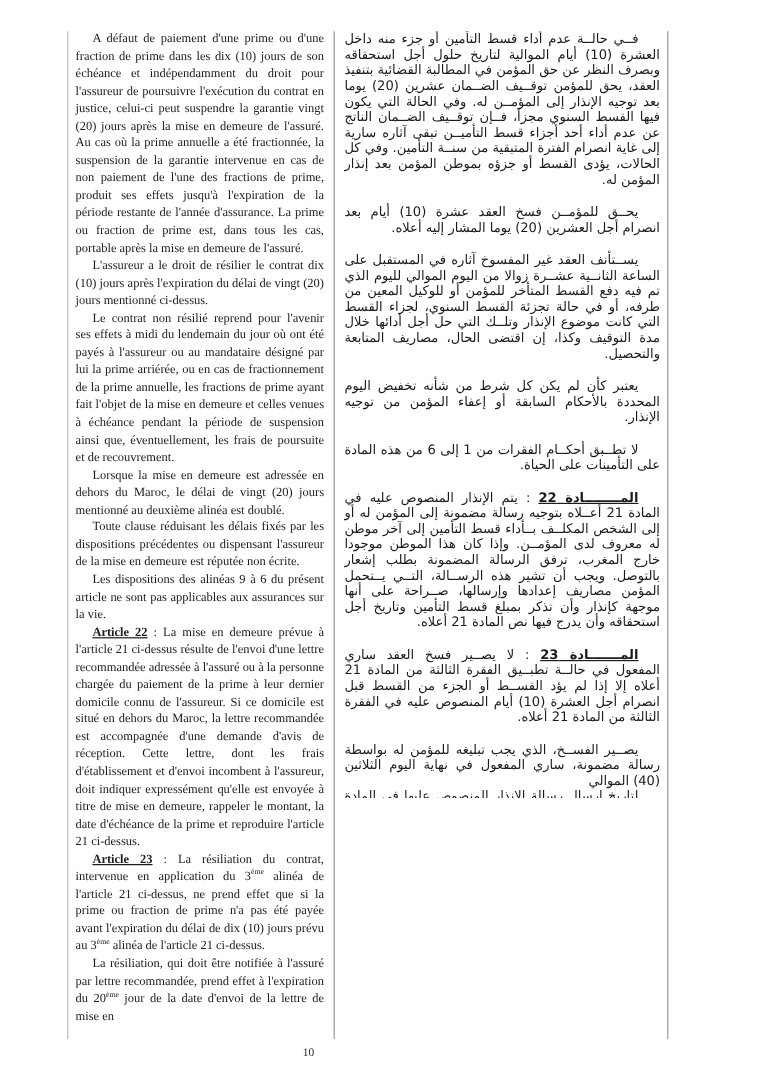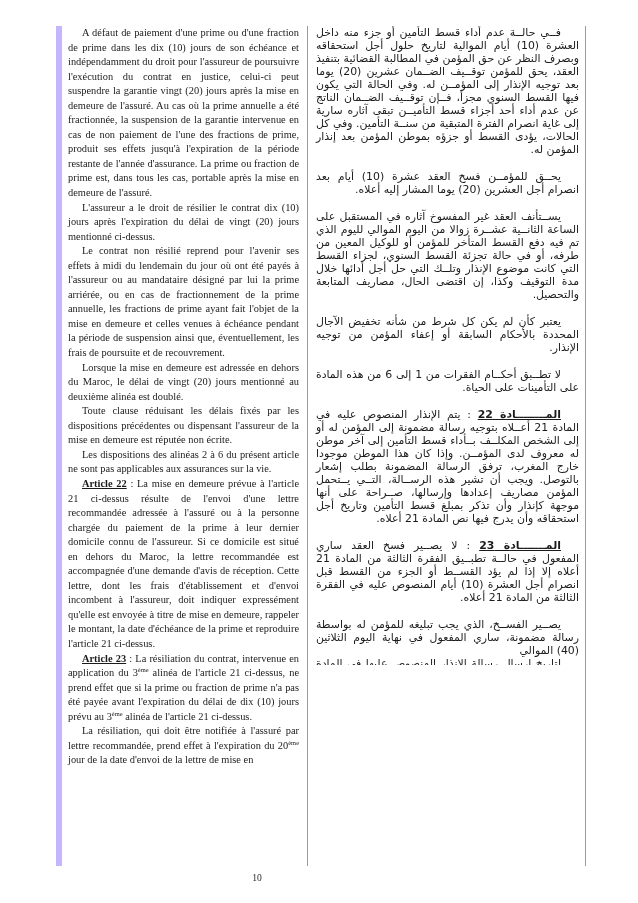--- a/index.html
+++ b/index.html
@@ -36,23 +36,23 @@
     box-sizing: border-box;
   }
 
   .col {
     box-sizing: border-box;
     position: relative;
     overflow: hidden;
   }
 
   .col-fr {
-    width: 252px;
+    width: 223px;
     padding: 0 8px 0 6px;
-    border-left: 6px solid #c4b5fd;
+    border-left: 1px solid #c4b5fd;
     border-right: 1px solid #9a9a9a;
     text-align: justify;
     direction: ltr;
     font-size: 10.4px;
     line-height: 14.55px;
   }
 
   .col-ar {
     width: 278px;
     padding: 0 6px 0 8px;
@@ -118,36 +118,36 @@
 
   <div class="doc-table">
 
     <div class="col col-fr">
 
       <p class="nogap">A défaut de paiement d'une prime ou d'une fraction de prime dans les dix (10) jours de son échéance et indépendamment du droit pour l'assureur de poursuivre l'exécution du contrat en justice, celui-ci peut suspendre la garantie vingt (20) jours après la mise en demeure de l'assuré. Au cas où la prime annuelle a été fractionnée, la suspension de la garantie intervenue en cas de non paiement de l'une des fractions de prime, produit ses effets jusqu'à l'expiration de la période restante de l'année d'assurance. La prime ou fraction de prime est, dans tous les cas, portable après la mise en demeure de l'assuré.</p>
       <p class="gap">L'assureur a le droit de résilier le contrat dix (10) jours après l'expiration du délai de vingt (20) jours mentionné ci-dessus.</p>
       <p class="gap">Le contrat non résilié reprend pour l'avenir ses effets à midi du lendemain du jour où ont été payés à l'assureur ou au mandataire désigné par lui la prime arriérée, ou en cas de fractionnement de la prime annuelle, les fractions de prime ayant fait l'objet de la mise en demeure et celles venues à échéance pendant la période de suspension ainsi que, éventuellement, les frais de poursuite et de recouvrement.</p>
       <p class="gap">Lorsque la mise en demeure est adressée en dehors du Maroc, le délai de vingt (20) jours mentionné au deuxième alinéa est doublé.</p>
       <p class="gap">Toute clause réduisant les délais fixés par les dispositions précédentes ou dispensant l'assureur de la mise en demeure est réputée non écrite.</p>
-      <p class="nogap">Les dispositions des alinéas 2 à 6 du présent article ne sont pas applicables aux assurances sur la vie.</p>
+      <p class="nogap">Les dispositions des alinéas 9 à 6 du présent article ne sont pas applicables aux assurances sur la vie.</p>
 
       <p class="gap"><span class="art">Article 22</span><span> :  </span><span>La mise en demeure prévue à l'article 21 ci-dessus résulte de l'envoi d'une lettre recommandée adressée à l'assuré ou à la personne chargée du paiement de la prime à leur dernier domicile connu de l'assureur. Si ce domicile est situé en dehors du Maroc, la lettre recommandée est accompagnée d'une demande d'avis de réception. Cette lettre, dont les frais d'établissement et d'envoi incombent à l'assureur, doit indiquer expressément qu'elle est envoyée à titre de mise en demeure, rappeler le montant, la date d'échéance de la prime et reproduire l'article 21 ci-dessus.</span></p>
 
       <p class="gap"><span class="art">Article 23</span><span> : </span><span>La résiliation du contrat, intervenue en application du 3</span><sup class="ord">ème</sup><span> alinéa de l'article 21 ci-dessus, ne prend effet que si la prime ou fraction de prime n'a pas été payée avant l'expiration du délai de dix (10) jours prévu au 3</span><sup class="ord">ème</sup><span> alinéa de l'article 21 ci-dessus.</span></p>
 
       <p class="gap"><span>La résiliation, qui doit être notifiée à l'assuré par lettre recommandée, prend effet à l'expiration du 20</span><sup class="ord">ème</sup><span> jour de la date d'envoi de la lettre de mise en</span></p>
 
     </div>
 
     <div class="col col-ar">
 
       <p class="nogap">فــي حالــة عدم أداء قسط التأمين أو جزء منه داخل العشرة (10) أيام الموالية لتاريخ حلول أجل استحقاقه وبصرف النظر عن حق المؤمن في المطالبة القضائية بتنفيذ العقد، يحق للمؤمن توقــيف الضــمان عشرين (20) يوما بعد توجيه الإنذار إلى المؤمــن له. وفي الحالة التي يكون فيها القسط السنوي مجزأ، فــإن توقــيف الضــمان الناتج عن عدم أداء أحد أجزاء قسط التأميــن تبقى آثاره سارية إلى غاية انصرام الفترة المتبقية من سنــة التأمين. وفي كل الحالات، يؤدى القسط أو جزؤه بموطن المؤمن بعد إنذار المؤمن له.</p>
       <p class="gap">يحــق للمؤمــن فسخ العقد عشرة (10) أيام بعد انصرام أجل العشرين (20) يوما المشار إليه أعلاه.</p>
       <p class="gap">يســتأنف العقد غير المفسوخ آثاره في المستقبل على الساعة الثانــية عشــرة زوالا من اليوم الموالي لليوم الذي تم فيه دفع القسط المتأخر للمؤمن أو للوكيل المعين من طرفه، أو في حالة تجزئة القسط السنوي، لجزاء القسط التي كانت موضوع الإنذار وتلــك التي حل أجل أدائها خلال مدة التوقيف وكذا، إن اقتضى الحال، مصاريف المتابعة والتحصيل.</p>
-      <p class="gap">يعتبر كأن لم يكن كل شرط من شأنه تخفيض الآجال المحددة بالأحكام السابقة أو إعفاء المؤمن من توجيه الإنذار.</p>
+      <p class="gap">يعتبر كأن لم يكن كل شرط من شأنه تخفيض اليوم المحددة بالأحكام السابقة أو إعفاء المؤمن من توجيه الإنذار.</p>
       <p class="gap">لا تطــبق أحكــام الفقرات من 1 إلى 6 من هذه المادة على التأمينات على الحياة.</p>
 
       <p class="gap"><span class="art">المــــــــادة 22</span><span> : </span><span>يتم الإنذار المنصوص عليه في المادة 21 أعــلاه بتوجيه رسالة مضمونة إلى المؤمن  له أو إلى الشخص المكلــف بــأداء قسط التأمين  إلى آخر موطن له معروف لدى المؤمــن. وإذا كان هذا الموطن موجودا خارج المغرب، ترفق الرسالة المضمونة بطلب إشعار بالتوصل. ويجب أن تشير  هذه الرســالة، التــي يــتحمل المؤمن مصاريف إعدادها وإرسالها، صــراحة على أنها موجهة كإنذار وأن تذكر بمبلغ قسط التأمين وتاريخ أجل استحقاقه وأن يدرج فيها نص المادة 21 أعلاه.</span></p>
 
       <p class="gap"><span class="art">المـــــــادة 23</span><span> : </span><span>لا يصــير فسخ العقد ساري المفعول في حالــة تطبــيق الفقرة الثالثة من المادة 21 أعلاه إلا إذا لم يؤد القســط أو الجزء من القسط قبل انصرام أجل العشرة (10) أيام المنصوص عليه في الفقرة الثالثة من المادة 21 أعلاه.</span></p>
 
       <p class="gap">يصــير الفســخ، الذي يجب تبليغه للمؤمن له بواسطة رسالة مضمونة، ساري المفعول في نهاية اليوم الثلاثين (40) الموالي</p>
       <p class="nogap clipped">لتاريخ إرسال رسالة الإنذار المنصوص عليها في المادة 21 أعلاه.</p>
 
     </div>

